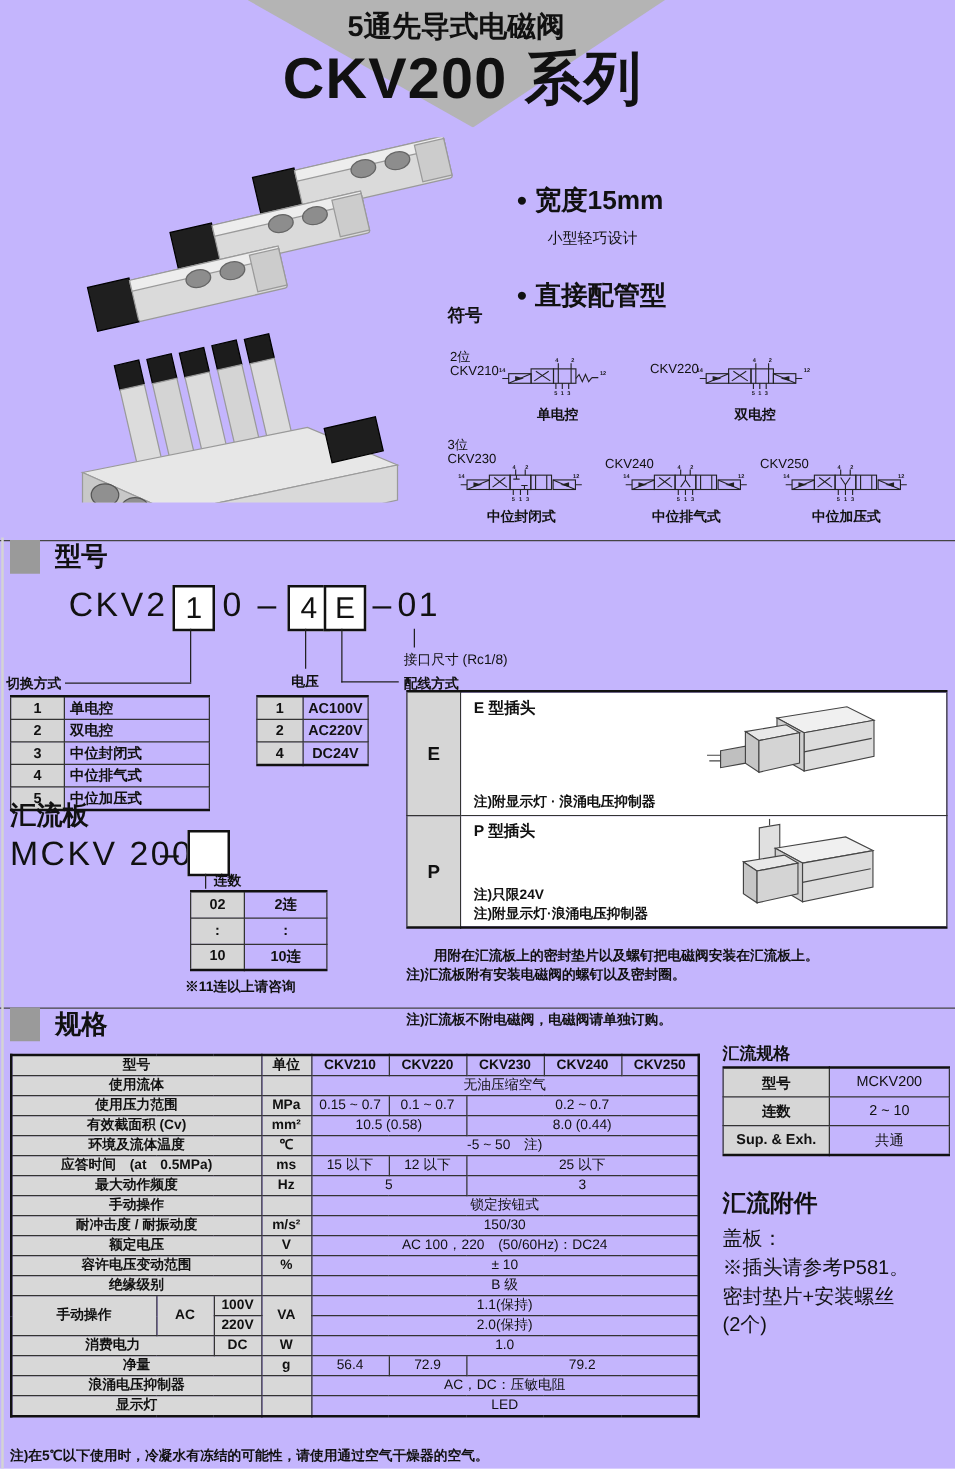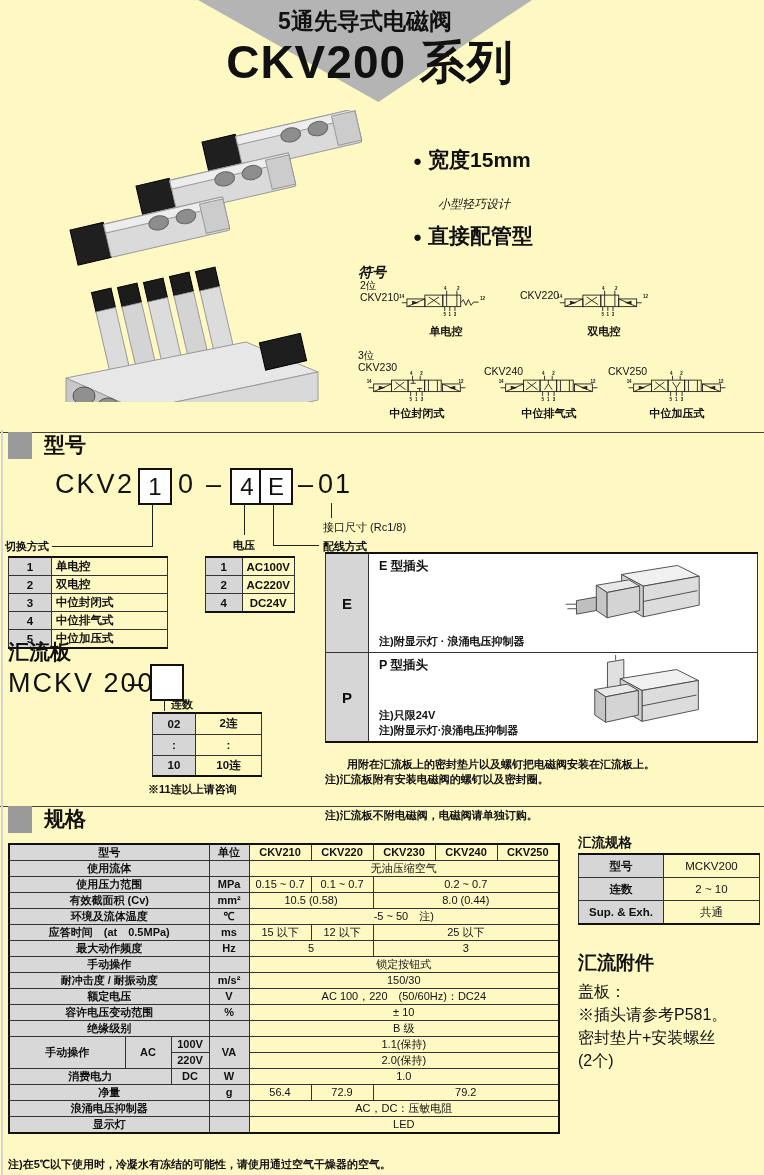--- a/index.html
+++ b/index.html
@@ -1,17 +1,17 @@
 <!DOCTYPE html>
 <html><head>
 <meta charset="utf-8">
 <style>
   html,body{margin:0;padding:0;}
   body{font-family:"Liberation Sans",sans-serif;background:#fff;color:#111;}
-  #page{position:relative;width:764px;height:1175px;background:#fef9c3;overflow:hidden;}
+  #page{position:relative;width:764px;height:1175px;background:#c4b5fd;overflow:hidden;}
   .abs{position:absolute;}
   .b{font-weight:bold;}
   .ctr{text-align:center;}
   
   #hdr-tri{left:198px;top:0;width:334px;height:102px;background:#b4b4b4;
     clip-path:polygon(0 0,100% 0,54% 100%);}
   #hdr-sub{left:198px;top:6px;width:334px;text-align:center;font-size:23px;font-weight:bold;}
   #hdr-title{left:120px;top:32px;width:500px;text-align:center;font-size:46px;font-weight:bold;letter-spacing:1px;}
   
   .feat{font-size:21px;font-weight:bold;display:flex;align-items:center;gap:6px;}
@@ -125,27 +125,27 @@
             <rect x="196" y="78" width="42" height="28" fill="#1e1e1e" stroke="#000"></rect>
           </g>
       </g>
     </g>
   </svg>
 
   <div class="abs feat" style="left:413px;top:146px;">
     <span class="dot">●</span>
     <span>宽度15mm</span>
   </div>
-  <div class="abs" style="left:438px;top:196px;font-size:12px;font-style:italic;">小型轻巧设计</div>
+  <div class="abs" style="left:438px;top:182px;font-size:12px;">小型轻巧设计</div>
   <div class="abs feat" style="left:413px;top:222px;">
     <span class="dot">●</span>
     <span>直接配管型</span>
   </div>
 
-  <div class="abs b" style="left:358px;top:264px;font-size:14px;font-style:italic;">符号</div>
+  <div class="abs b" style="left:358px;top:244px;font-size:14px;">符号</div>
   <div class="abs sym-lbl" style="left:360px;top:279px;">2位</div>
   <div class="abs sym-lbl" style="left:360px;top:291px;">CKV210</div>
 
   <svg class="abs vs" style="left:398px;top:286px;" width="96" height="31" viewBox="0 0 150 48">
     <rect x="42" y="14" width="28" height="18"></rect>
       <rect x="70" y="14" width="28" height="18"></rect>
     <path d="M46,29 L64,17"></path>
       <path d="M48,17 L66,29"></path>
     <path d="M76,32 V14"></path>
       <path d="M92,14 V32"></path>

